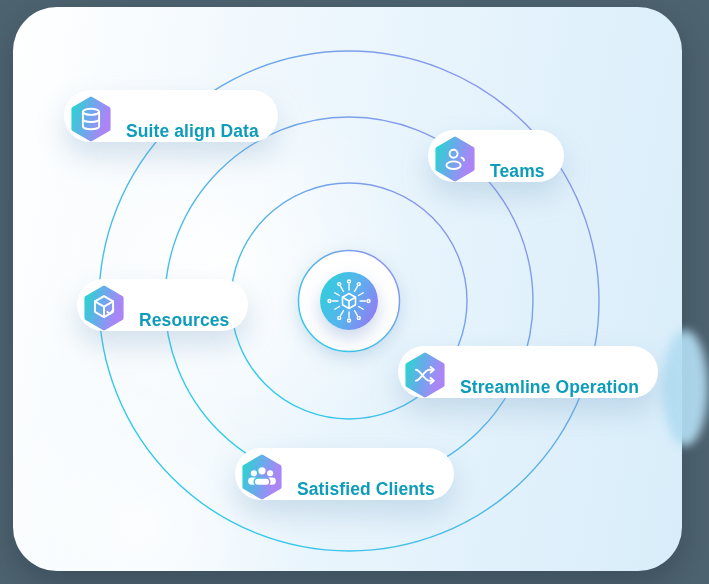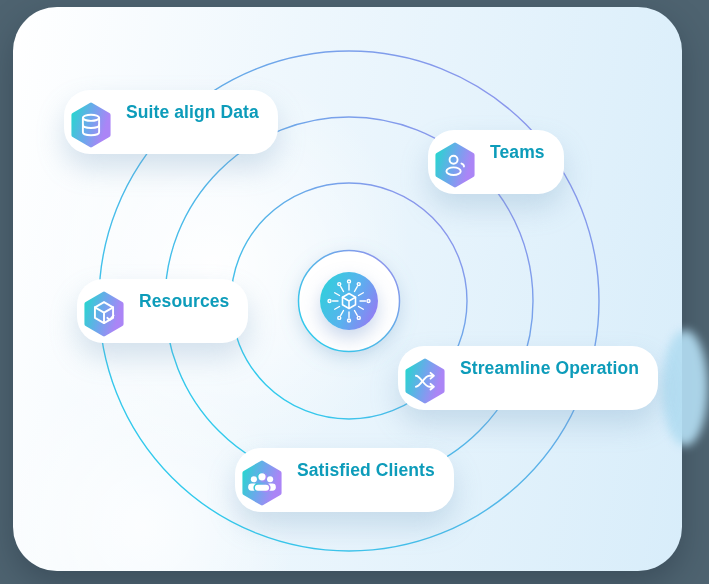--- a/index.html
+++ b/index.html
@@ -24,25 +24,25 @@
   .badge{
     position:absolute;left:307px;top:265px;width:58px;height:58px;
     border-radius:50%;
     background:linear-gradient(115deg,#29d5d8 0%,#58b2ee 52%,#a26ef5 100%);
     display:flex;align-items:center;justify-content:center;
     z-index:2;
     box-shadow:0 8px 18px rgba(100,140,200,.35);
   }
   .pill{
     position:absolute;z-index:3;
-    display:flex;align-items:flex-start;
+    display:flex;align-items:flex-end;
     height:52px;border-radius:26px;
     background:#ffffff;
     box-shadow:0 14px 28px rgba(110,155,190,.28);
-    padding:12px 19px 0 6px;
+    padding:0 19px 0 6px;
   }
   .pill .hex{width:42px;height:46px;flex:0 0 auto;}
   .pill .lbl{
     margin-left:14px;
     font-size:17.5px;font-weight:600;color:#0d9cba;
     white-space:nowrap;letter-spacing:.1px;
   }
   .p1{left:51px;top:83px;}
   .p2{left:415px;top:123px;}
   .p3{left:64px;top:272px;}

